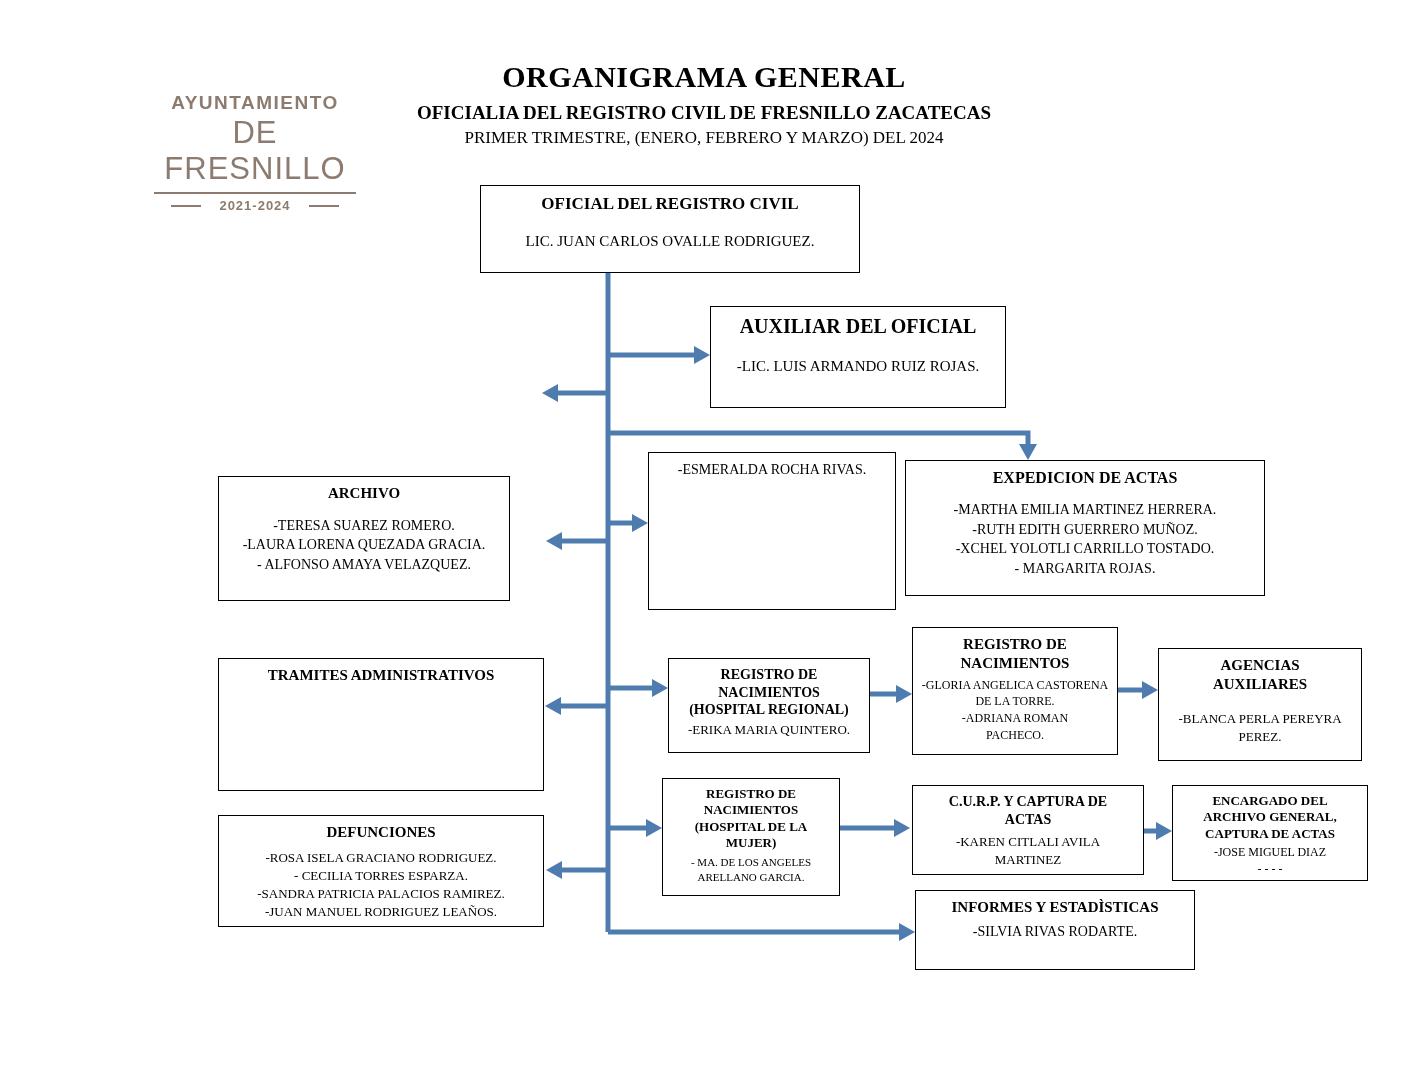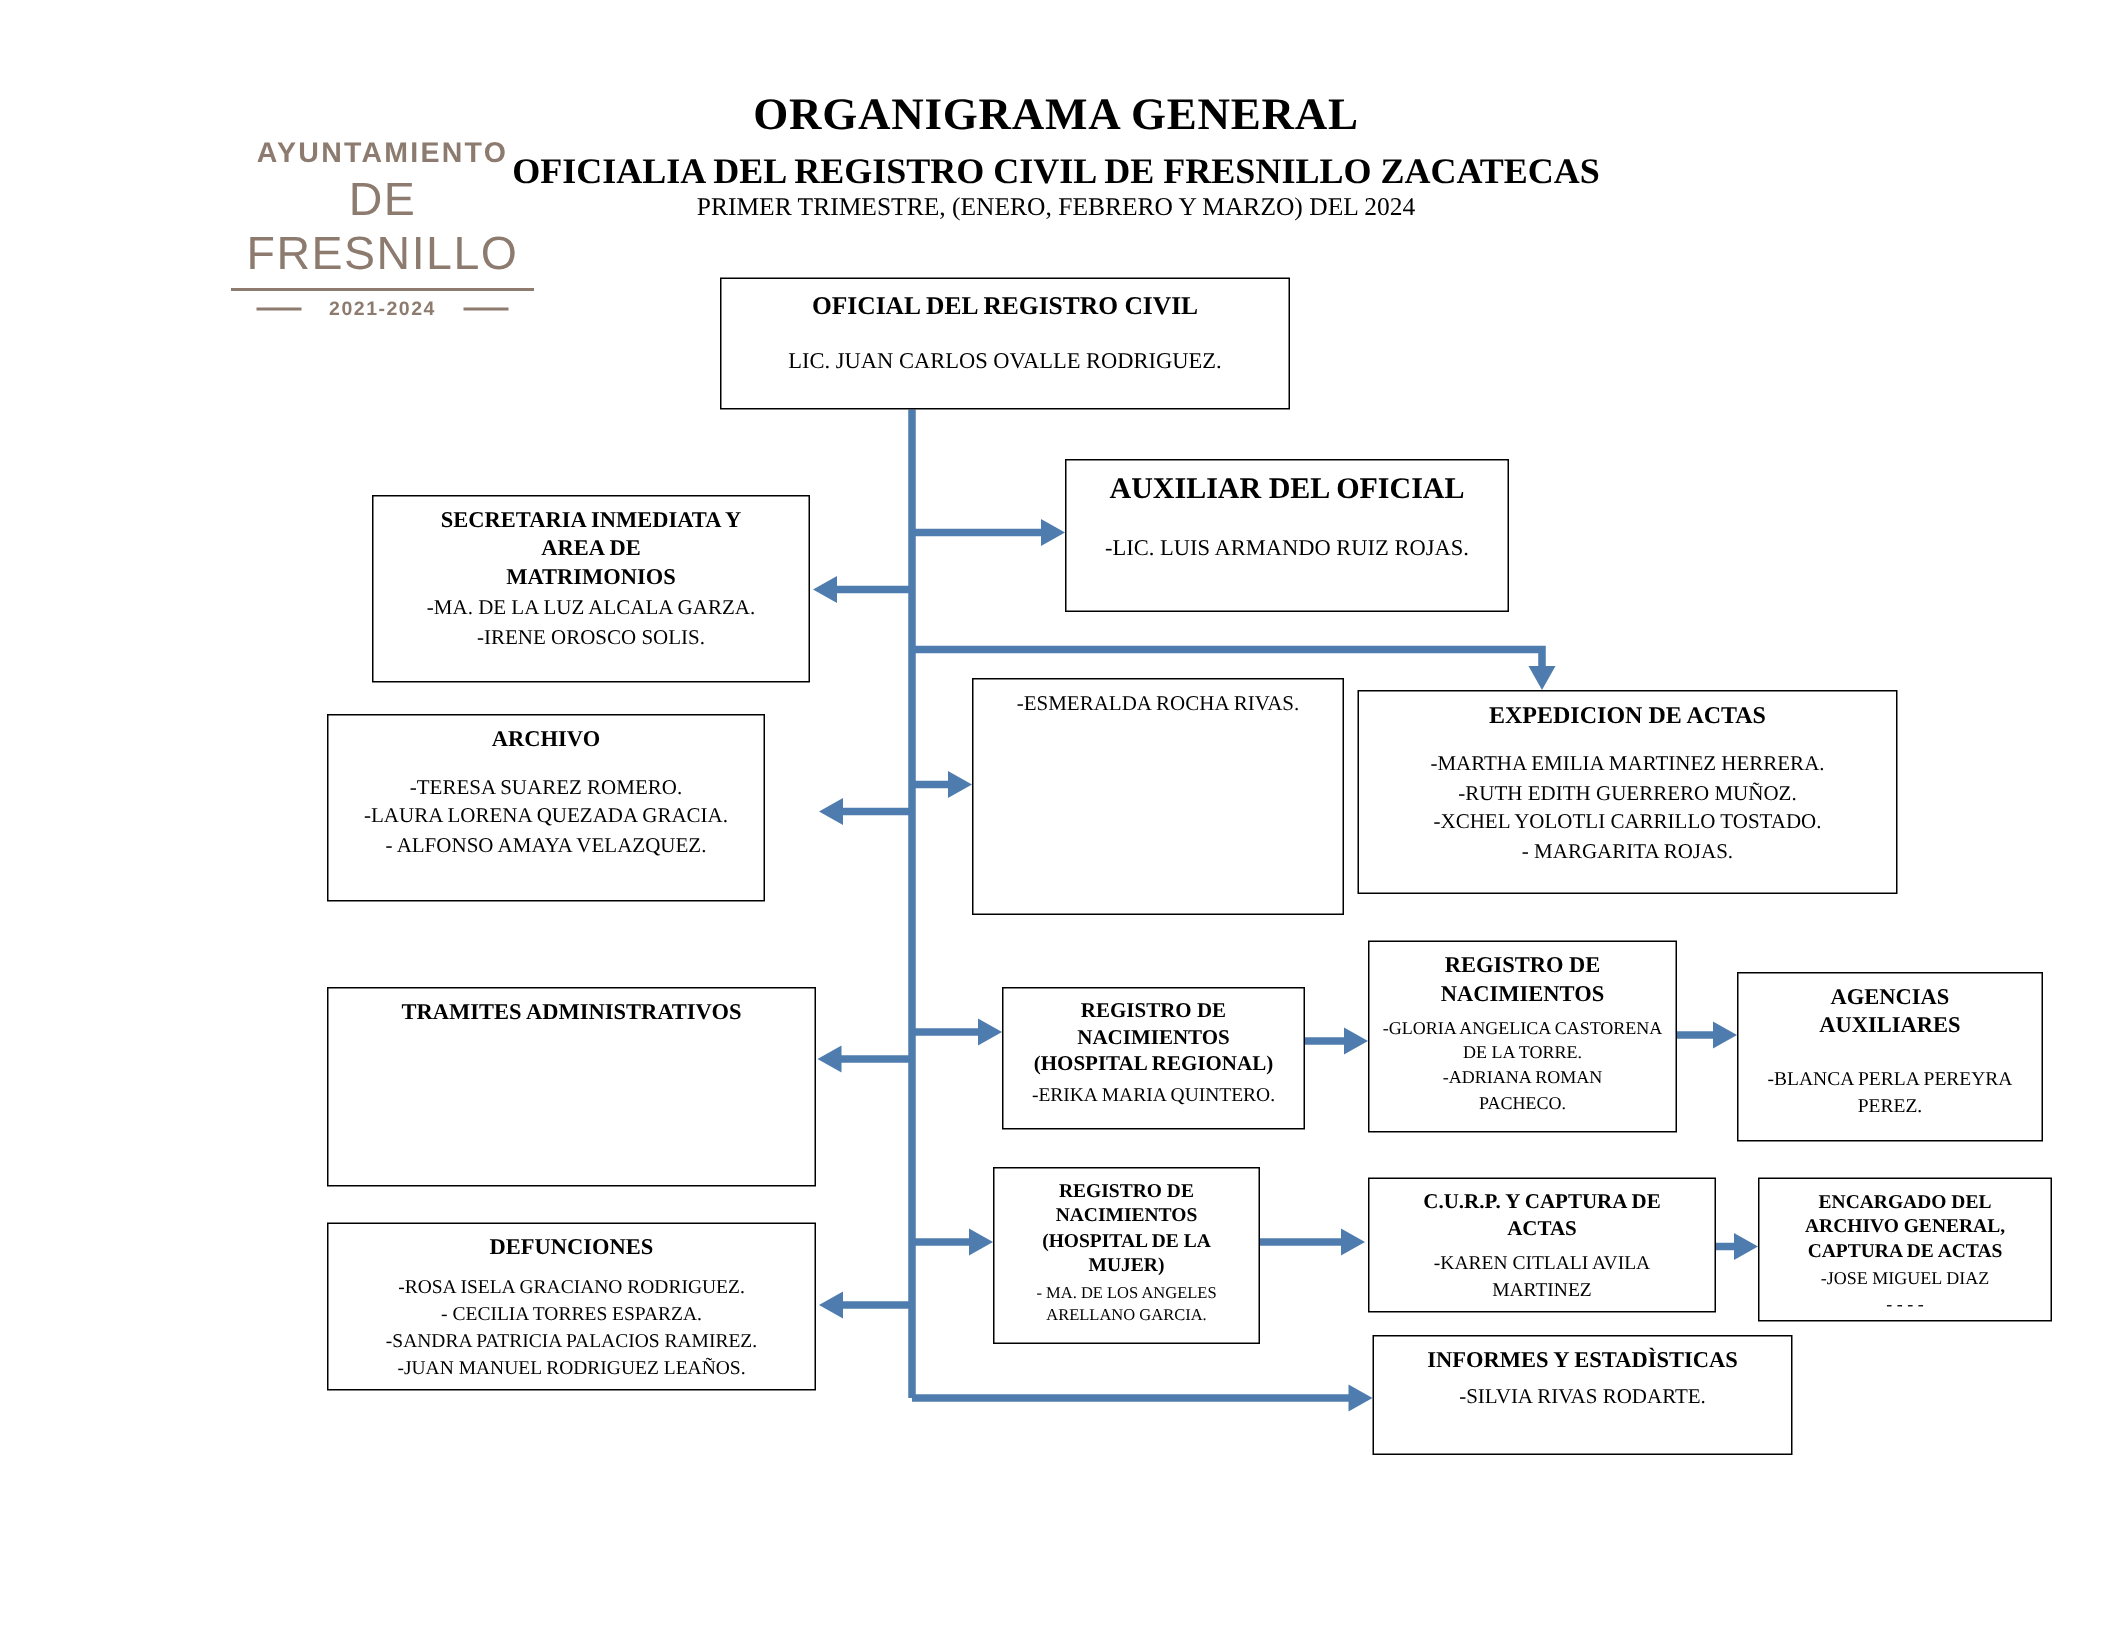--- a/index.html
+++ b/index.html
@@ -18,21 +18,21 @@
     font-family:"Liberation Sans", sans-serif;
     margin-top:36px;
   }
   .logo-l1 { font-size:19px; font-weight:bold; letter-spacing:1.5px; }
   .logo-l2 { font-size:31px; letter-spacing:1px; font-weight:400; margin-top:1px; }
   .logo-rule { height:2px; background:var(--c-logo,#8c7b6e); margin:5px 6px 4px; }
   .logo-years { display:flex; align-items:center; justify-content:center; gap:18px; font-size:13px; font-weight:bold; letter-spacing:1px; }
   .year-dash { width:30px; height:2px; background:var(--c-logo,#8c7b6e); }
 
   .header-title   { position:absolute; left:0; top:60px;  width:100%; text-align:center; font-size:30px; font-weight:bold; letter-spacing:0.5px; }
-  .header-sub     { position:absolute; left:0; top:102px; width:100%; text-align:center; font-size:24px; font-weight:bold; }
+  .header-sub     { position:absolute; left:0; top:102px; width:100%; text-align:center; font-size:19px; font-weight:bold; }
   .header-period  { position:absolute; left:0; top:128px; width:100%; text-align:center; font-size:17px; }
 
   
   .connectors { position:absolute; left:0; top:0; z-index:1; }
   .c-line { stroke:var(--c-arrow,#4f7cae); stroke-width:5; fill:none; }
   .c-head { fill:var(--c-arrow,#4f7cae); stroke:none; }
 
   
   .box {
     position:absolute; z-index:2; background:#fff;
@@ -148,29 +148,20 @@
       </div>
   </div>
 
   <div class="box box-auxiliar" style="left:710px;top:306px;width:296px;height:102px">
     <div class="title">AUXILIAR DEL OFICIAL</div>
     <div class="members">
         <div class="member-line">-LIC. LUIS ARMANDO RUIZ ROJAS.</div>
       </div>
   </div>
 
-  <div class="box box-secretaria" style="left:248px;top:330px;width:292px;height:125px">
-    <div class="title">SECRETARIA INMEDIATA Y
-AREA DE
-MATRIMONIOS</div>
-    <div class="members">
-        <div class="member-line">-MA. DE LA LUZ ALCALA GARZA.</div>
-        <div class="member-line">-IRENE OROSCO SOLIS.</div>
-      </div>
-  </div>
 
   <div class="box box-archivo" style="left:218px;top:476px;width:292px;height:125px">
     <div class="title">ARCHIVO</div>
     <div class="members">
         <div class="member-line">-TERESA SUAREZ ROMERO.</div>
         <div class="member-line">-LAURA LORENA QUEZADA GRACIA.</div>
         <div class="member-line">- ALFONSO AMAYA VELAZQUEZ.</div>
       </div>
   </div>
 

